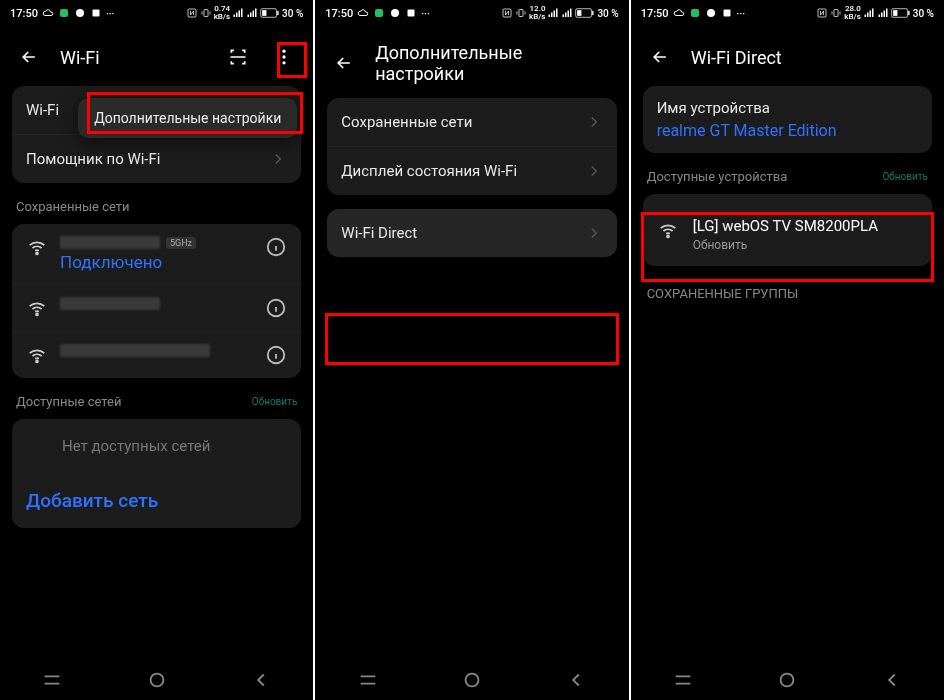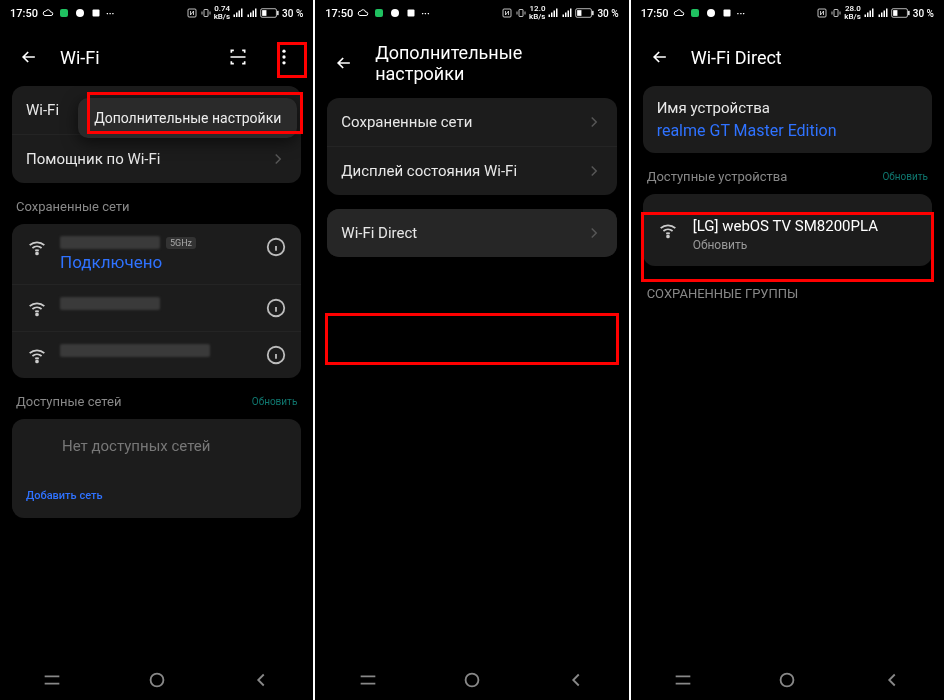--- a/index.html
+++ b/index.html
@@ -109,21 +109,21 @@
     border-radius: 3px;
     padding: 1px 4px;
     display: inline-block;
     margin-left: 6px;
     vertical-align: middle;
   }
   .connected { font-size: 17px; color: #2f72ff; }
   .info-icon { width: 22px; height: 22px; color: #bbb; }
   .info-icon svg { width: 22px; height: 22px; }
   .empty-text { color: #777; font-size: 15px; padding: 18px 14px; margin-left: 36px; }
-  .add-link { color: #2f72ff; font-size: 11px; padding: 16px 14px; font-weight: 500; }
+  .add-link { color: #2f72ff; font-size: 19px; padding: 16px 14px; font-weight: 500; }
   
   .dropdown {
     position: absolute;
     top: 98px;
     right: 16px;
     background: #2a2a2a;
     border-radius: 10px;
     padding: 12px 16px;
     font-size: 14px;
     color: #eee;

